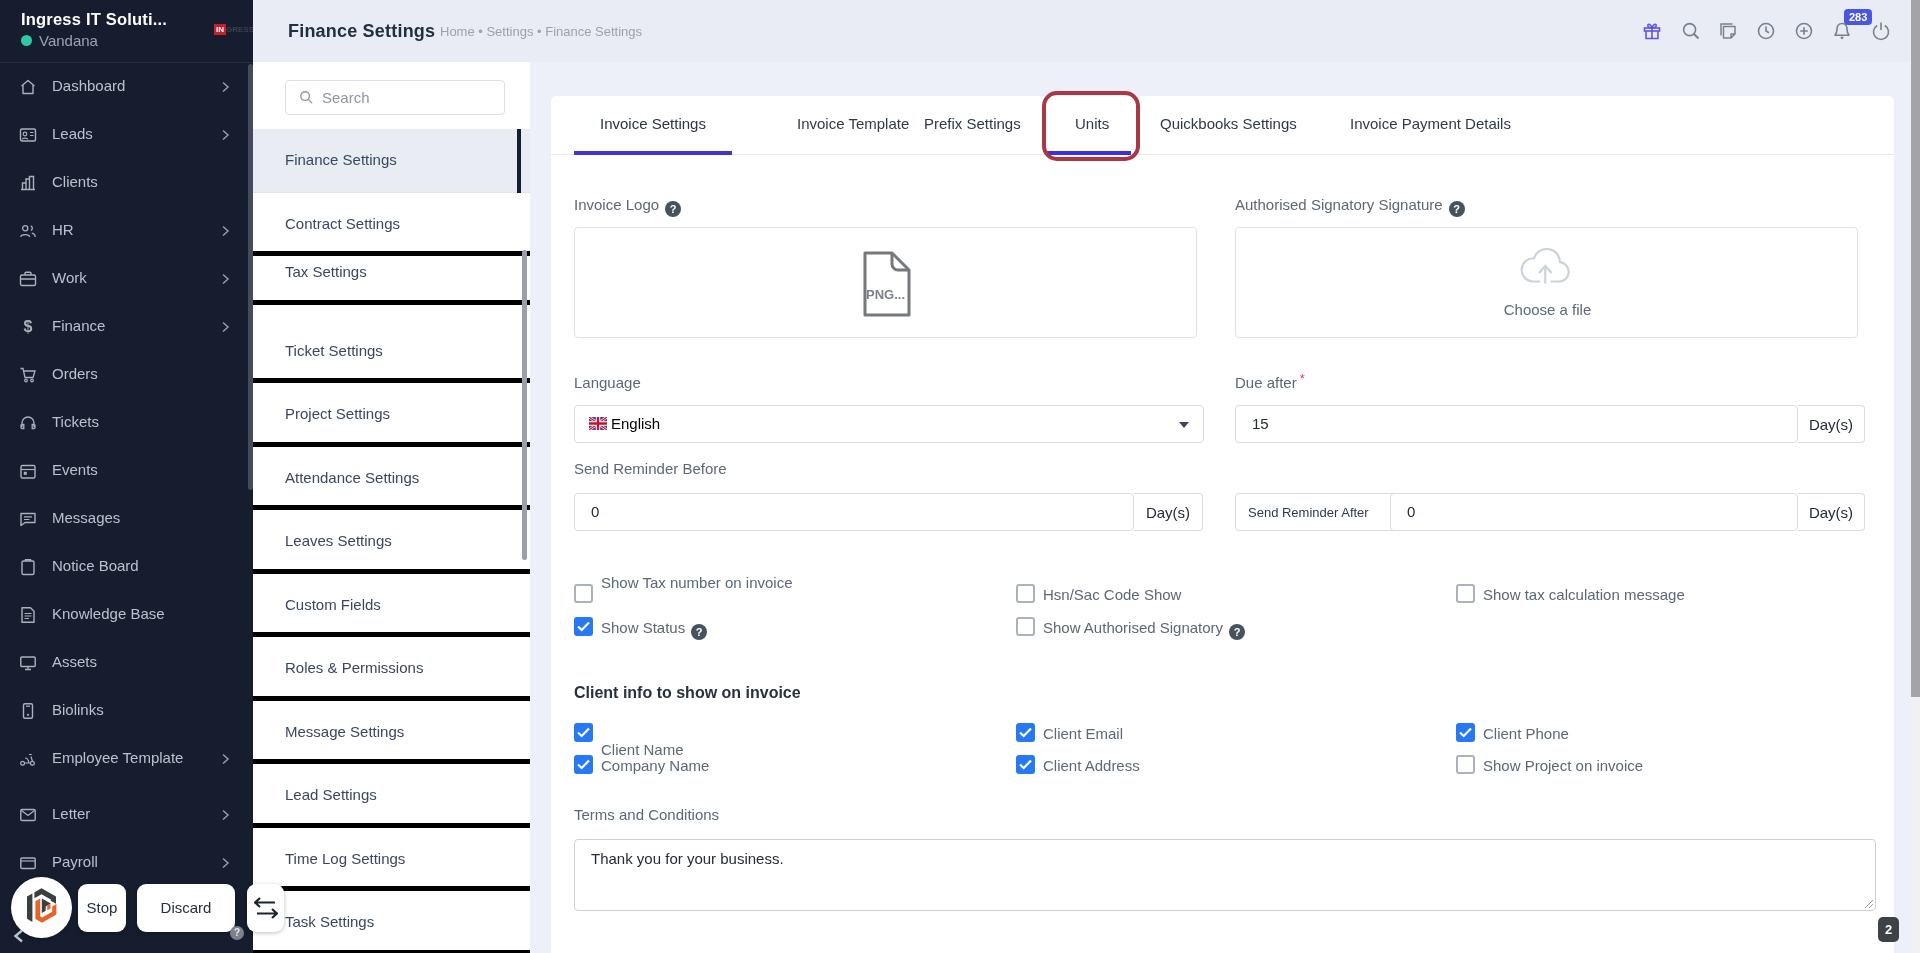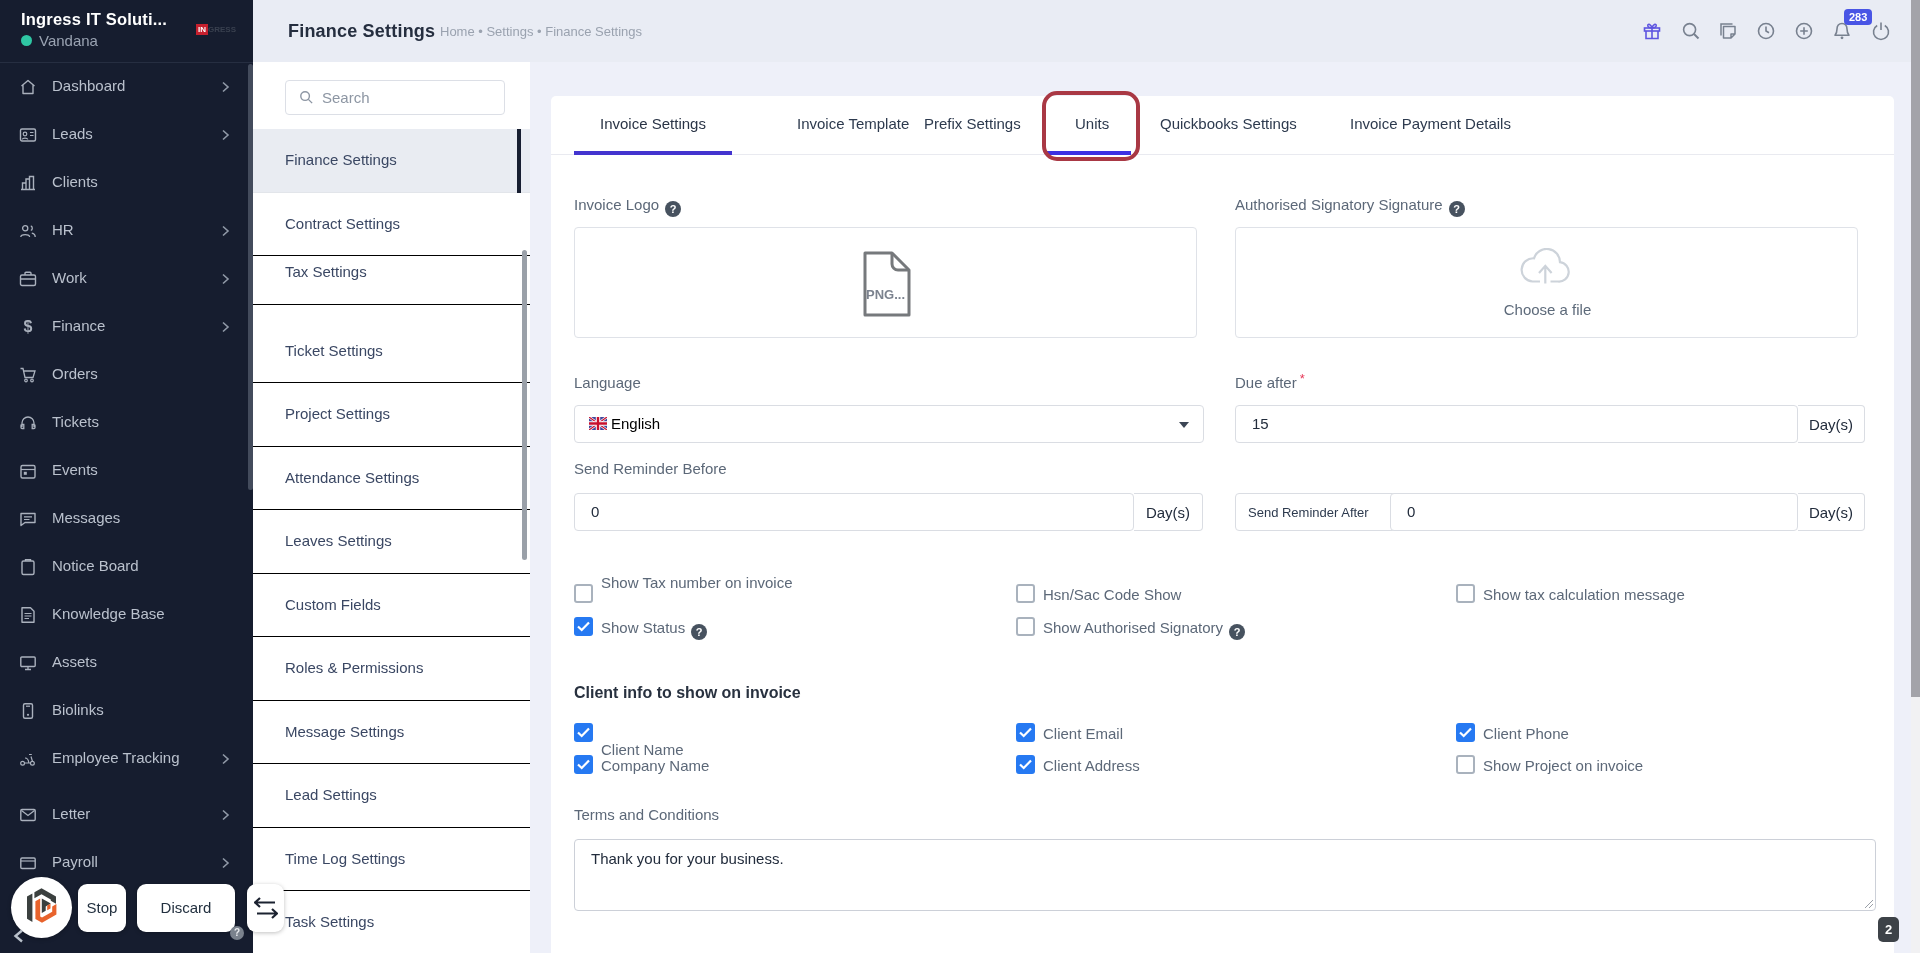--- a/index.html
+++ b/index.html
@@ -3,21 +3,21 @@
 <meta charset="utf-8">
 <style>
 * { margin:0; padding:0; box-sizing:border-box; }
 html,body { width:1920px; height:953px; overflow:hidden; font-family:"Liberation Sans", sans-serif; background:#eef0f9; }
 
 
 #sidebar { position:absolute; left:0; top:0; width:253px; height:953px; background:#161d2f; }
 #sb-title { position:absolute; left:21px; top:10px; color:#fff; font-size:16.5px; font-weight:bold; letter-spacing:0.2px; }
 #sb-dot { position:absolute; left:21px; top:35px; width:11px; height:11px; border-radius:50%; background:#2fc7a4; }
 #sb-user { position:absolute; left:39px; top:32px; color:#9aa3b2; font-size:15px; }
-#sb-logo { position:absolute; left:196px; top:25px; width:40px; height:13px; font-size:8px; font-weight:bold; white-space:nowrap; }
+#sb-logo { position:absolute; left:214px; top:25px; width:40px; height:13px; font-size:8px; font-weight:bold; white-space:nowrap; }
 #sb-logo .in { background:#c6202e; color:#fff; padding:1px 2px; }
 #sb-logo .gress { color:#39404f; }
 #sb-sep { position:absolute; left:0; top:62px; width:253px; height:1px; background:#262e41; }
 .nav-item { position:absolute; left:0; width:253px; height:48px; }
 .nav-item .ic { position:absolute; left:19px; top:15px; width:18px; height:18px; }
 .nav-item .txt { position:absolute; left:52px; top:14px; font-size:15px; color:#bac1cd; }
 .nav-item .chev { position:absolute; right:20px; top:16px; width:16px; height:16px; }
 #sb-scroll { position:absolute; left:248px; top:64px; width:5px; height:426px; background:#434b5c; border-radius:3px; }
 
 
@@ -25,21 +25,21 @@
 #pg-title { position:absolute; left:35px; top:21px; font-size:18px; font-weight:bold; color:#252e3f; letter-spacing:0.2px; }
 #crumbs { position:absolute; left:187px; top:24px; font-size:13px; color:#9aa2af; }
 .hic { position:absolute; top:21px; width:20px; height:20px; }
 #badge283 { position:absolute; left:1844px; top:9px; background:#4955e5; color:#fff; font-size:11px; font-weight:bold; padding:2px 5px; border-radius:4px; }
 
 
 #panel2 { position:absolute; left:253px; top:62px; width:277px; height:891px; background:#fff; }
 #searchbox { position:absolute; left:32px; top:18px; width:220px; height:35px; border:1px solid #dcdfe6; border-radius:4px; background:#fff; }
 #searchbox .mag { position:absolute; left:13px; top:9px; width:15px; height:15px; }
 #searchbox .ph { position:absolute; left:36px; top:8px; font-size:15px; color:#8d96a3; }
-.p2-item { position:absolute; left:0; width:277px; height:63.5px; border-bottom:1px solid #000000; }
+.p2-item { position:absolute; left:0; width:277px; height:63.5px; border-bottom:5px solid #000000; }
 .p2-item .t { position:absolute; left:32px; top:22px; font-size:15px; color:#3a4763; }
 .p2-item.active { background:#e9ecf2; border-bottom:1px solid #e2e5ea; }
 .p2-item.active::after { content:""; position:absolute; left:264px; top:0; width:4px; height:63.5px; background:#171e30; }
 #p2-scroll { position:absolute; left:269px; top:188px; width:5px; height:310px; background:#9aa0a8; border-radius:3px; }
 
 
 #card { position:absolute; left:551px; top:96px; width:1343px; height:857px; background:#fff; border-radius:5px 5px 0 0; }
 #tabrow { position:absolute; left:0; top:0; width:1343px; height:59px; border-bottom:1px solid #e9eaf0; }
 .tab { position:absolute; top:19px; font-size:15px; color:#2d3a4e; }
 #tab-active-line { position:absolute; left:23px; top:55px; width:158px; height:4px; background:#4334cf; }
@@ -191,21 +191,21 @@
         <path d="M7 4.2 H11" stroke="#aab1bd" stroke-width="1.2"></path>
       </svg>
   <div class="txt">Biolinks</div>
 </div>
 <div class="nav-item" style="top:735px;">
   <svg class="ic" viewBox="0 0 18 18">
         <circle cx="3.6" cy="13.2" r="1.9" fill="none" stroke="#aab1bd" stroke-width="1.2"></circle>
         <circle cx="13.4" cy="13.2" r="1.9" fill="none" stroke="#aab1bd" stroke-width="1.2"></circle>
         <path d="M5.5 13 H11.5 M12 6.5 L13.4 11.2 M10 4.5 H12.8 M6 8 C8 8 9.5 9.5 9.8 13" fill="none" stroke="#aab1bd" stroke-width="1.2"></path>
       </svg>
-  <div class="txt">Employee Tracking</div>
+  <div class="txt">Employee Template</div>
   <svg class="chev" viewBox="0 0 16 16">
         <path d="M6 3.5 L11 8 L6 12.5" fill="none" stroke="#9099a7" stroke-width="1.6"></path>
       </svg>
 </div>
 <div class="nav-item" style="top:791px;">
   <svg class="ic" viewBox="0 0 18 18">
         <rect x="1.8" y="3.5" width="14.4" height="11" rx="1.2" fill="none" stroke="#aab1bd" stroke-width="1.4"></rect>
         <path d="M2.5 4.5 L9 9.5 L15.5 4.5" fill="none" stroke="#aab1bd" stroke-width="1.3"></path>
       </svg>
   <div class="txt">Letter</div>

